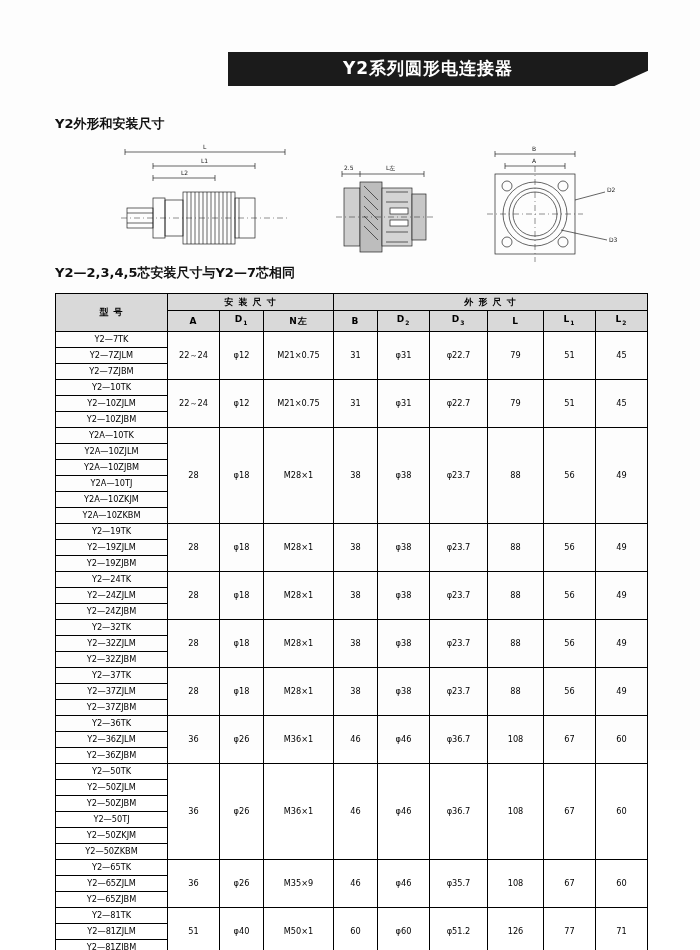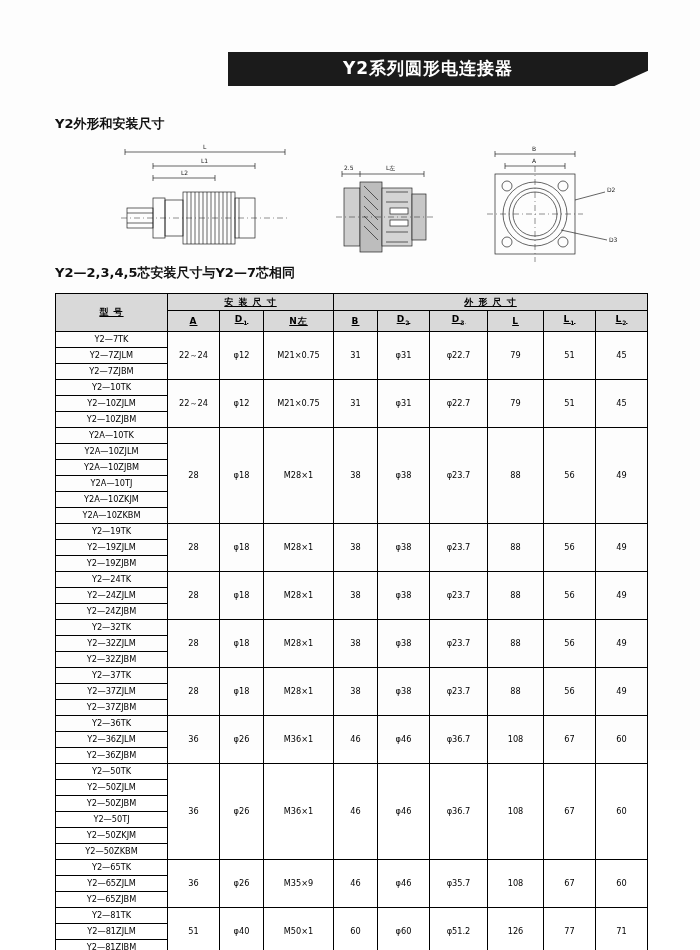--- a/index.html
+++ b/index.html
@@ -105,21 +105,20 @@
     line-height: 15px;
     color: #000;
   }
   table.spec th {
     background: #d9d9d9;
     font-weight: bold;
     font-size: 9px;
     height: 16px;
     line-height: 16px;
     letter-spacing: 1px;
-    text-decoration: underline;
   }
   td.model {
     font-size: 8.4px;
     letter-spacing: 0px;
   }
   .sub { font-size: 8.5px; }
   sub { font-size: 6px; }
 </style>
 </head>
 <body>

